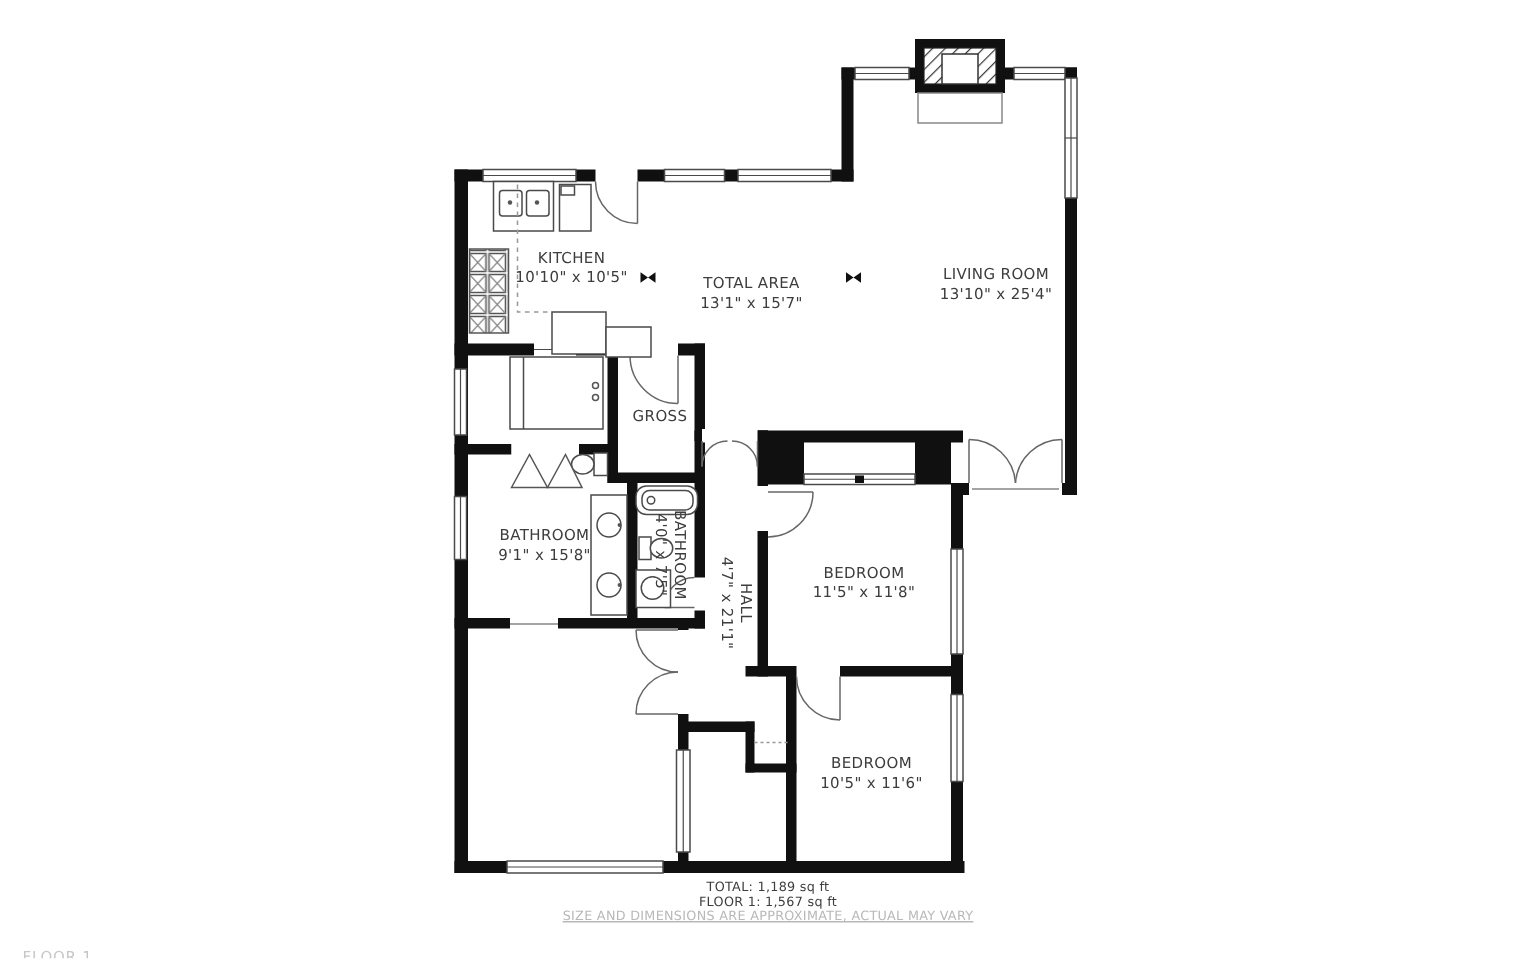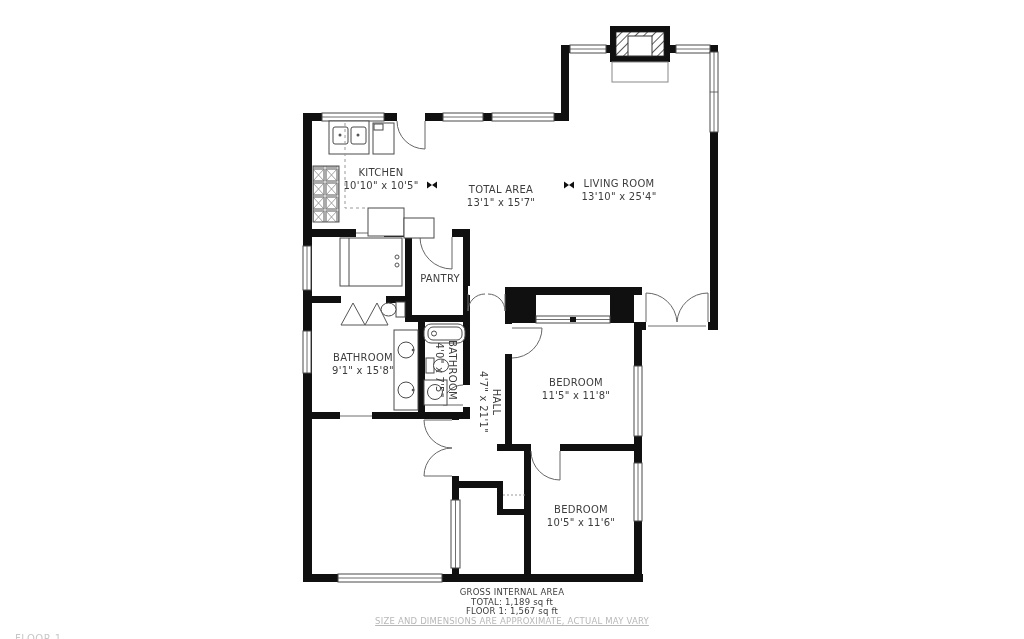--- a/index.html
+++ b/index.html
@@ -235,26 +235,26 @@
 </svg>
 
 <div class="lbl" style="left:381px;top:179px">
   <span>KITCHEN</span>
   <span>10'10" x 10'5"</span>
 </div>
 <div class="lbl" style="left:501px;top:196px">
   <span>TOTAL AREA</span>
   <span>13'1" x 15'7"</span>
 </div>
-<div class="lbl" style="left:619px;top:190px">
+<div class="lbl" style="left:664px;top:190px">
   <span>LIVING ROOM</span>
   <span>13'10" x 25'4"</span>
 </div>
 <div class="lbl" style="left:440px;top:278px">
-  <span>PANTRY</span>
+  <span>GROSS</span>
 </div>
 <div class="lbl" style="left:363px;top:364px">
   <span>BATHROOM</span>
   <span>9'1" x 15'8"</span>
 </div>
 <div class="lbl rot" style="left:446px;top:370px">
   <span>BATHROOM</span>
   <span>4'0" x 7'5"</span>
 </div>
 <div class="lbl rot" style="left:490px;top:402px">
@@ -264,21 +264,20 @@
 <div class="lbl" style="left:576px;top:389px">
   <span>BEDROOM</span>
   <span>11'5" x 11'8"</span>
 </div>
 <div class="lbl" style="left:581px;top:516px">
   <span>BEDROOM</span>
   <span>10'5" x 11'6"</span>
 </div>
 
 <div class="footer">
-  <div>GROSS INTERNAL AREA</div>
   <div>TOTAL: 1,189 sq ft</div>
   <div>FLOOR 1: 1,567 sq ft</div>
   <div class="muted">SIZE AND DIMENSIONS ARE APPROXIMATE, ACTUAL MAY VARY</div>
 </div>
 
 <div class="floor-tag">FLOOR 1</div>
 
 </div>
 
 </body></html>

